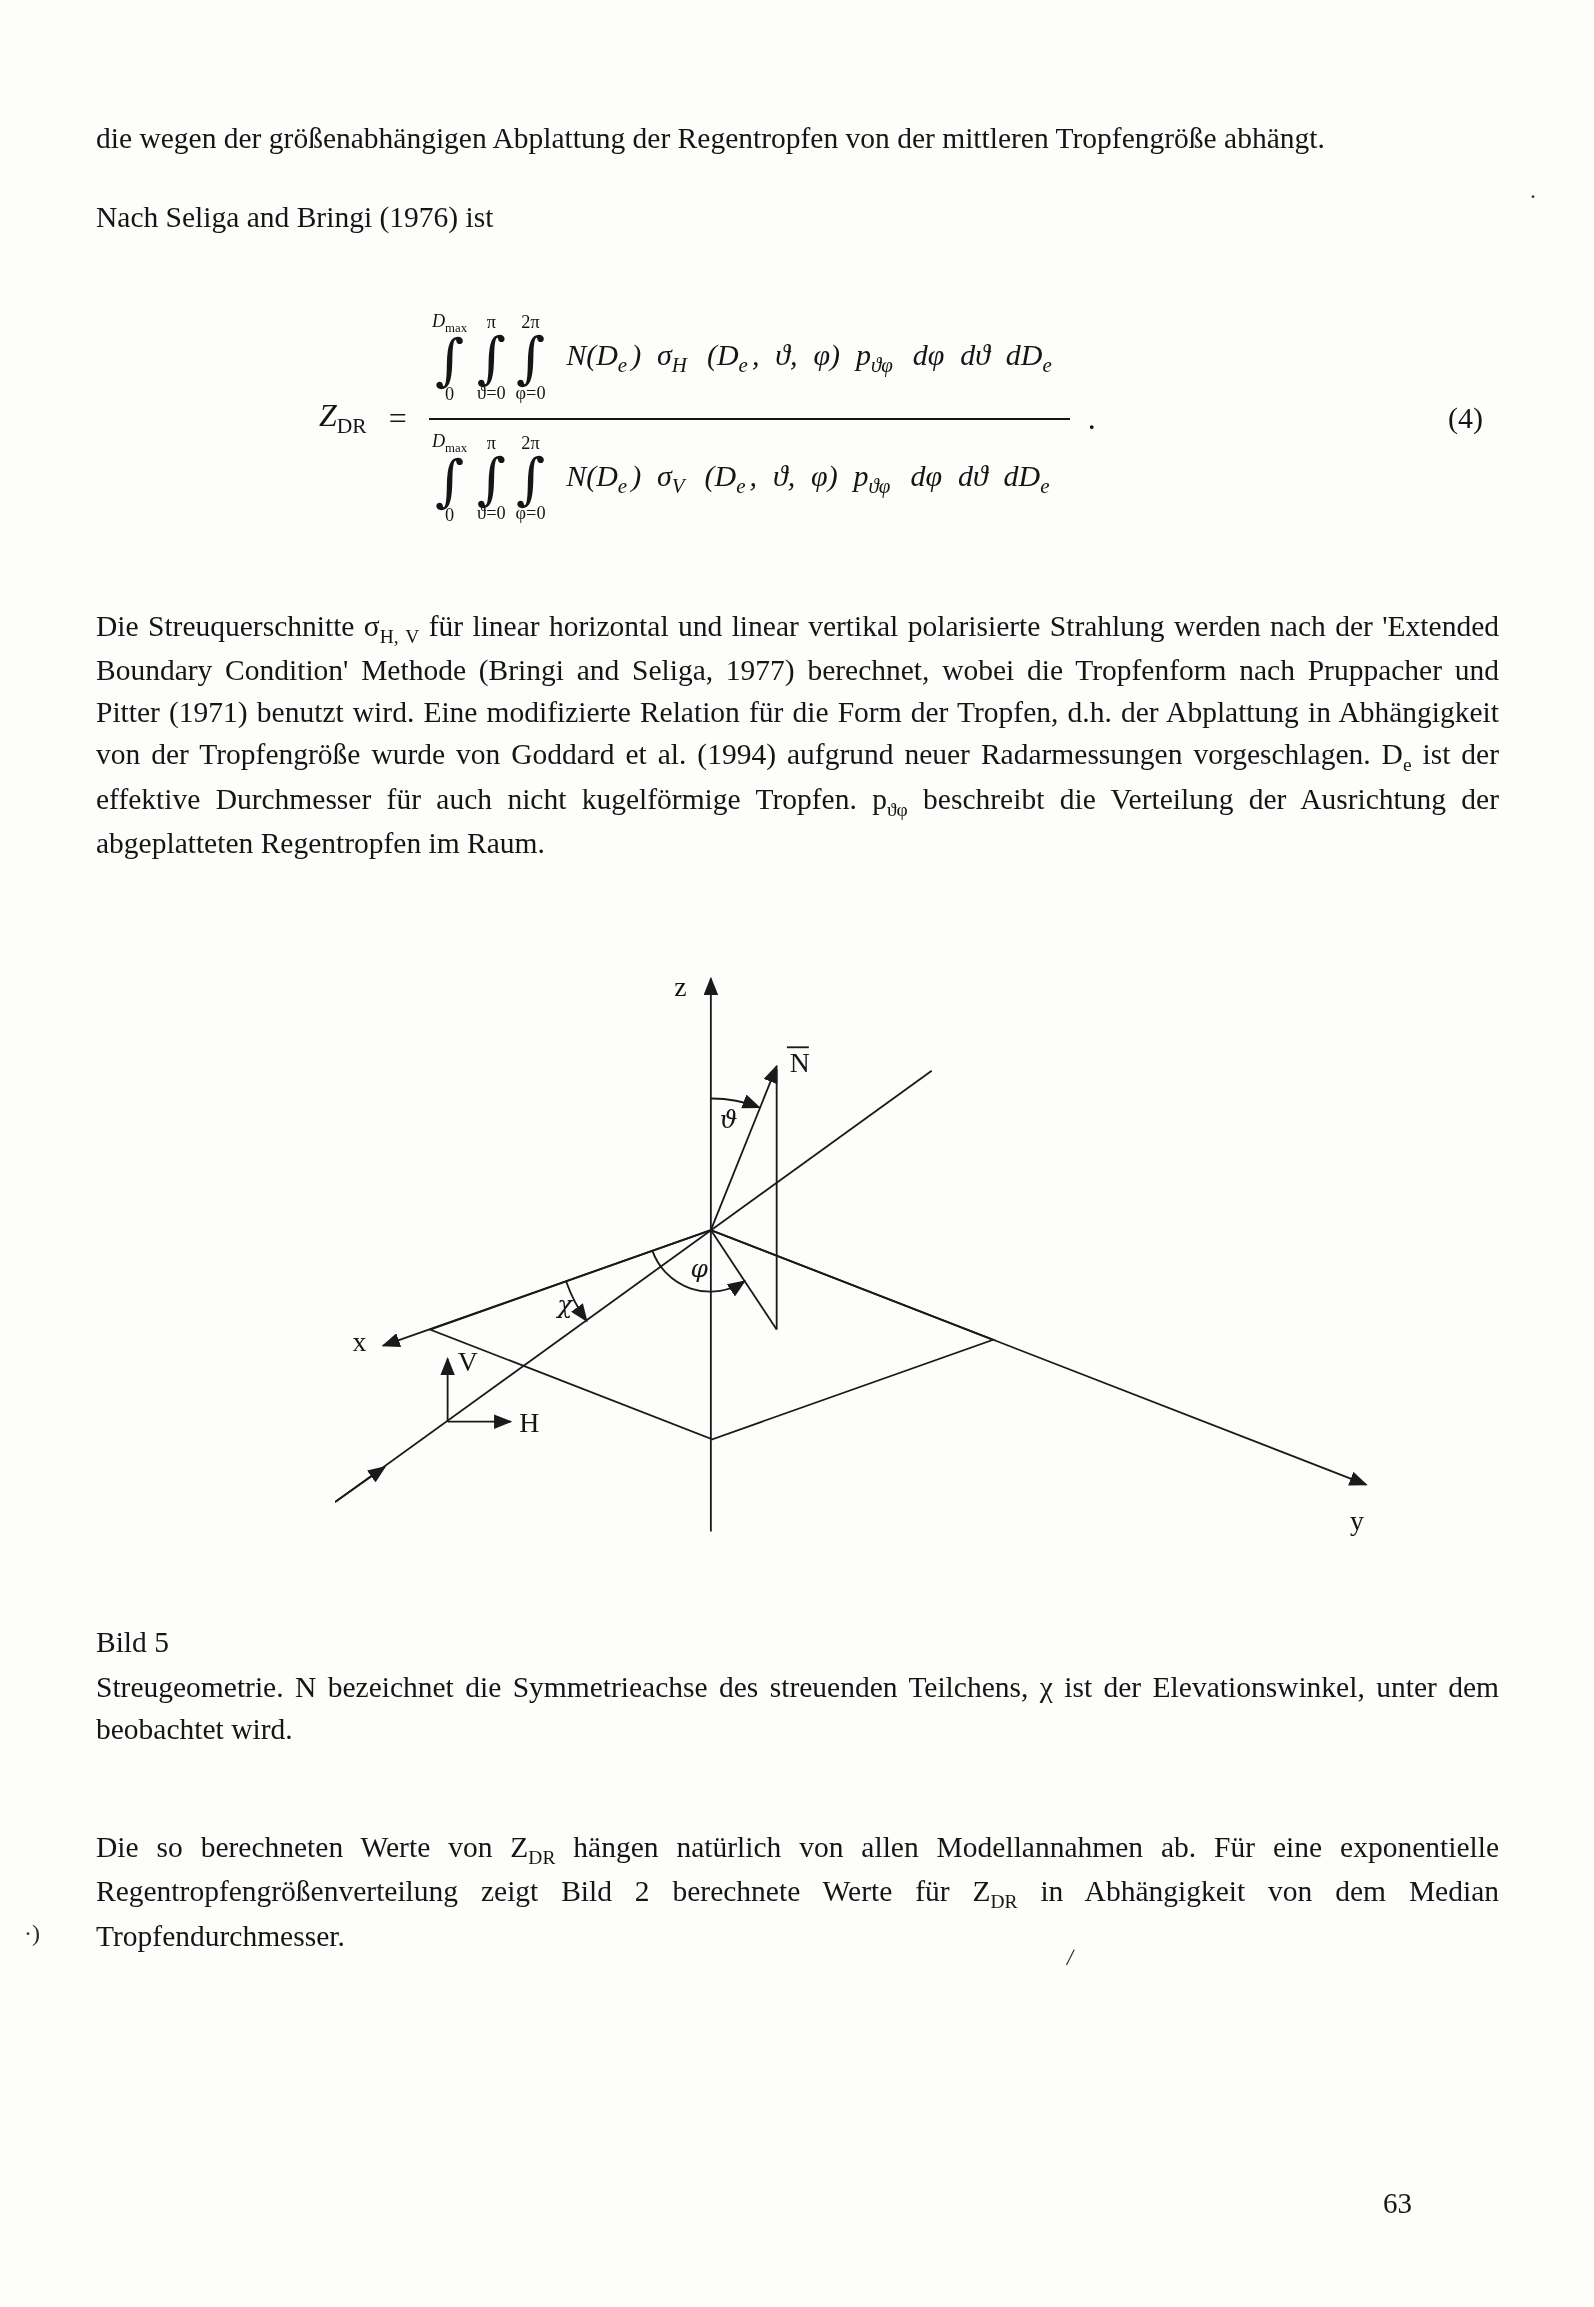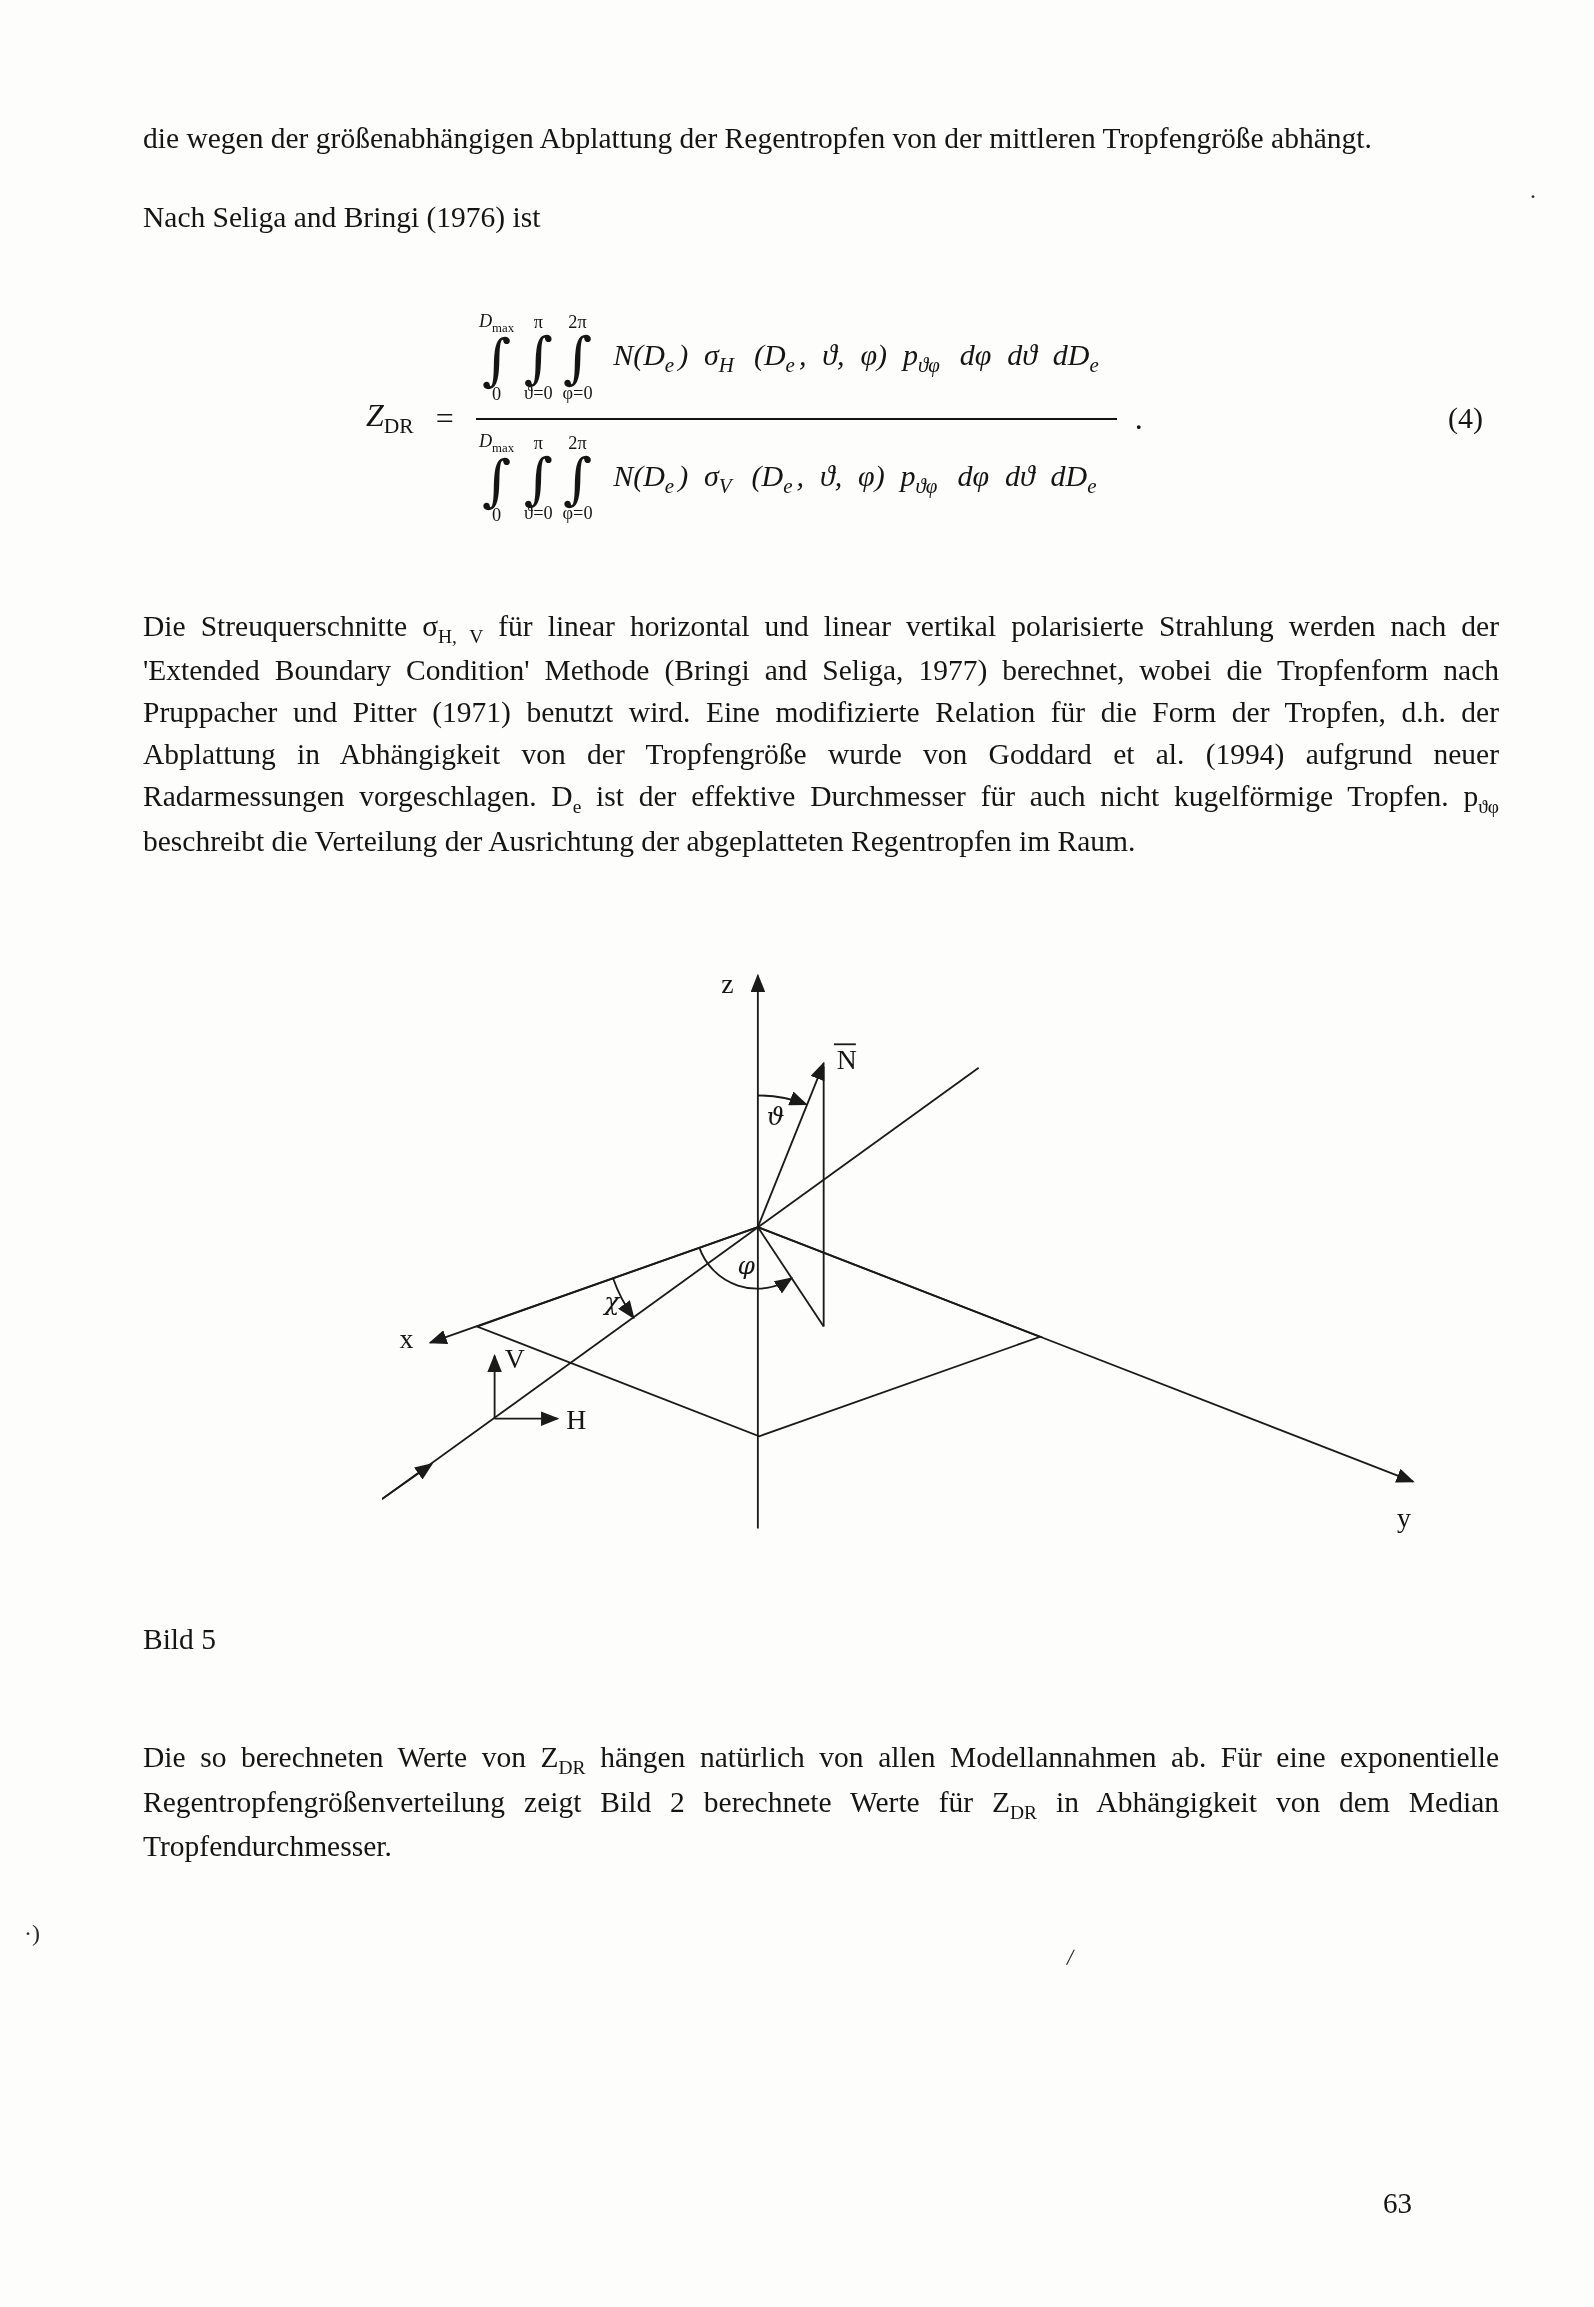--- a/index.html
+++ b/index.html
@@ -4,21 +4,20 @@
 <style>
   * { margin:0; padding:0; box-sizing:border-box; }
   html,body { background:#ffffff; }
   .page {
     position:relative;
     width:1595px; height:2307px;
     background:#fdfdfb;
     color:#151515;
     font-family:"Liberation Serif","DejaVu Serif",serif;
     overflow:hidden;
-    padding-left:47px;
   }
   .content { padding:118px 96px 0 96px; }
   .para { font-size:29.5px; line-height:1.42; text-align:justify; }
   .para-nach { margin-top:37px; text-align:left; }
   sub { font-size:0.66em; }
 
   
   .equation { display:flex; align-items:center; margin:72px 16px 0 223px; font-size:32px; }
   .it { font-style:italic; }
   .eq-lhs sub { font-size:21.5px; }
@@ -151,20 +150,21 @@
         <text class="fig-greek" x="152" y="241">χ</text>
         <text class="fig-label" x="12" y="267">x</text>
         <text class="fig-label" x="694" y="389">y</text>
         <text class="fig-label" x="84" y="280">V</text>
         <text class="fig-label" x="126" y="322">H</text>
       </svg>
     </div>
 
     <div class="fig-caption">
       <p class="cap-label">Bild 5</p>
+      <p class="para"><span>Streugeometrie. N bezeichnet die Symmetrieachse des streuenden Teilchens, χ ist der Elevationswinkel, unter dem beobachtet wird.</span></p>
     </div>
 
     <p class="para para-zdr"><span>Die so berechneten Werte von Z</span><sub>DR</sub><span> hängen natürlich von allen Modellannahmen ab. Für eine exponentielle Regentropfengrößenverteilung zeigt Bild 2 berechnete Werte für Z</span><sub>DR</sub><span> in Abhängigkeit von dem Median Tropfendurchmesser.</span></p>
 
   </div>
 
   <span class="artifact m1">·)</span>
   <span class="artifact m2">/</span>
   <span class="artifact m3">.</span>
 

